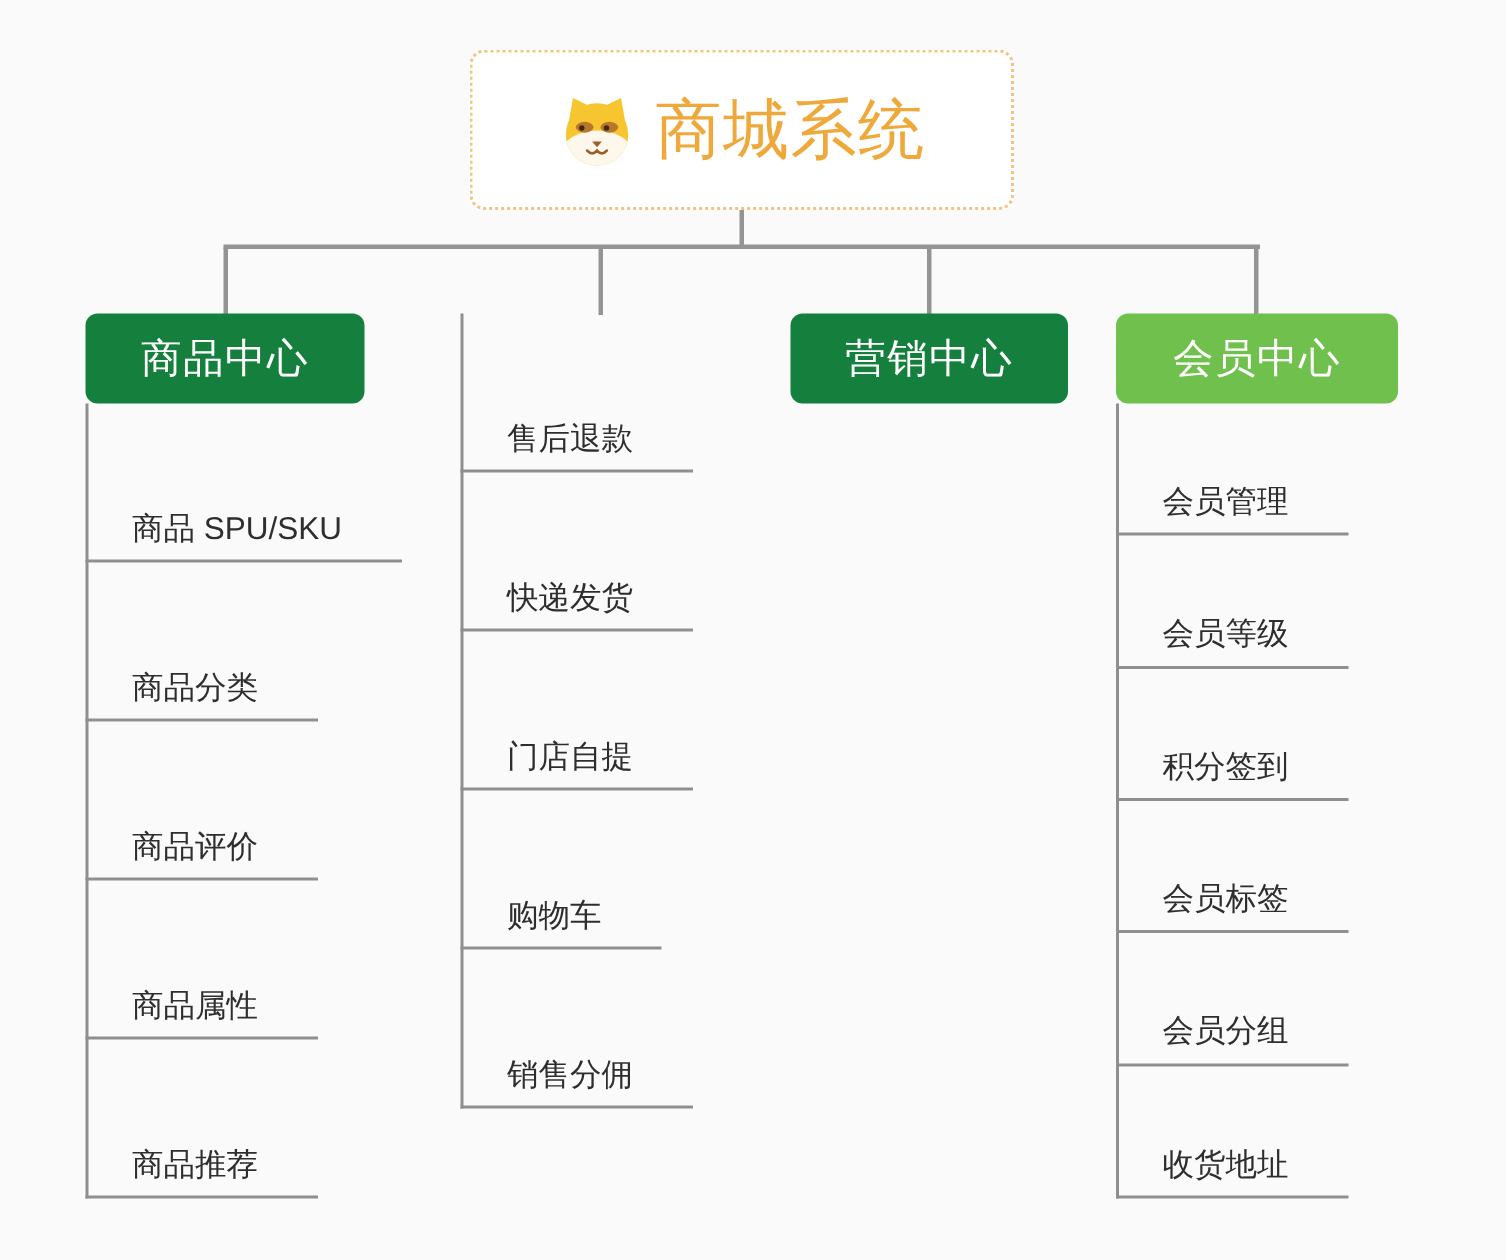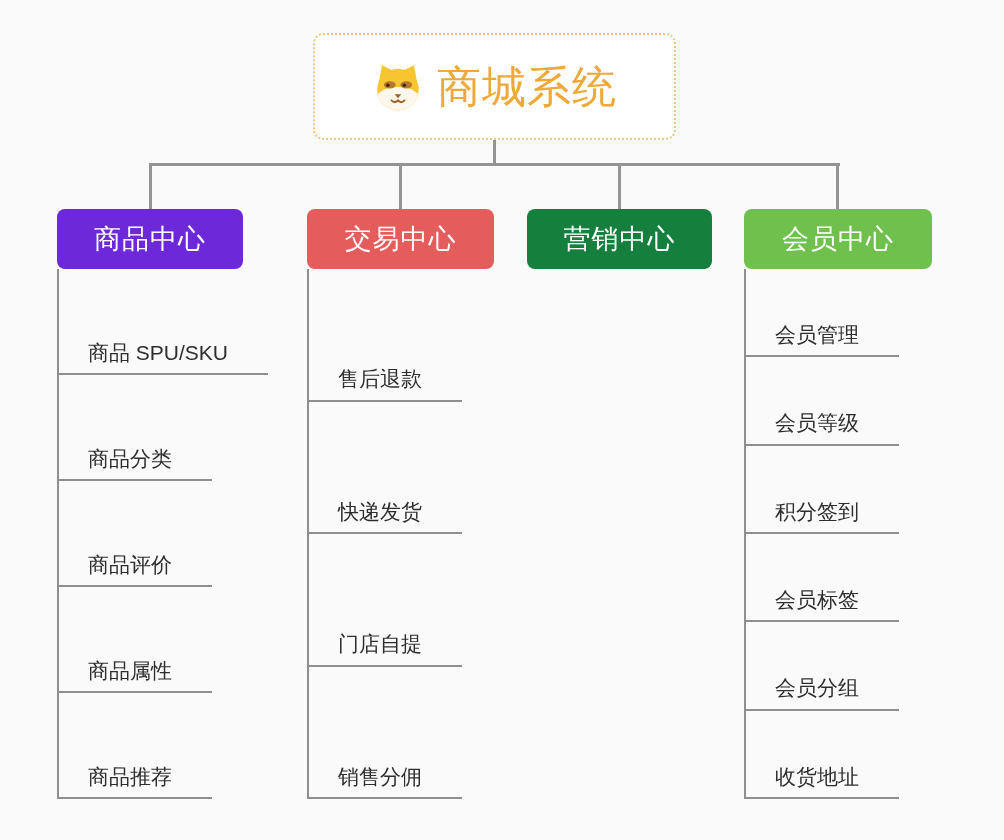--- a/index.html
+++ b/index.html
@@ -130,51 +130,53 @@
   </div>
 
   <div class="line stem" style="background: rgb(148, 148, 148);"></div>
   <div class="line bus" style="background: rgb(148, 148, 148);"></div>
   <div class="line drop drop-1" style="background: rgb(148, 148, 148);"></div>
   <div class="line drop drop-2" style="background: rgb(148, 148, 148);"></div>
   <div class="line drop drop-3" style="background: rgb(148, 148, 148);"></div>
   <div class="line drop drop-4" style="background: rgb(148, 148, 148);"></div>
 
   <div class="branch branch-1">
-    <div class="branch-header" style="background: #6d28d9; text-align: center;">商品中心</div>
+    <div class="branch-header" style="background: #15803d; text-align: center;">商品中心</div>
     <div class="branch-items">
       <div class="item">
           <span class="item-label">商品 SPU/SKU</span>
         </div>
       <div class="item">
           <span class="item-label">商品分类</span>
         </div>
       <div class="item">
           <span class="item-label">商品评价</span>
         </div>
       <div class="item">
           <span class="item-label">商品属性</span>
         </div>
       <div class="item">
           <span class="item-label">商品推荐</span>
         </div>
     </div>
   </div>
 
   <div class="branch branch-2">
-    <div class="branch-header" style="background: rgb(228, 92, 91);">交易中心</div>
     <div class="branch-items">
       <div class="item">
           <span class="item-label">售后退款</span>
         </div>
       <div class="item">
           <span class="item-label">快递发货</span>
         </div>
       <div class="item">
           <span class="item-label">门店自提</span>
+        </div>
+      <div class="item">
+          <span class="item-label">购物车</span>
         </div>
       <div class="item">
           <span class="item-label">销售分佣</span>
         </div>
     </div>
   </div>
 
   <div class="branch branch-3">
     <div class="branch-header" style="background: #15803d;">营销中心</div>
   </div>

